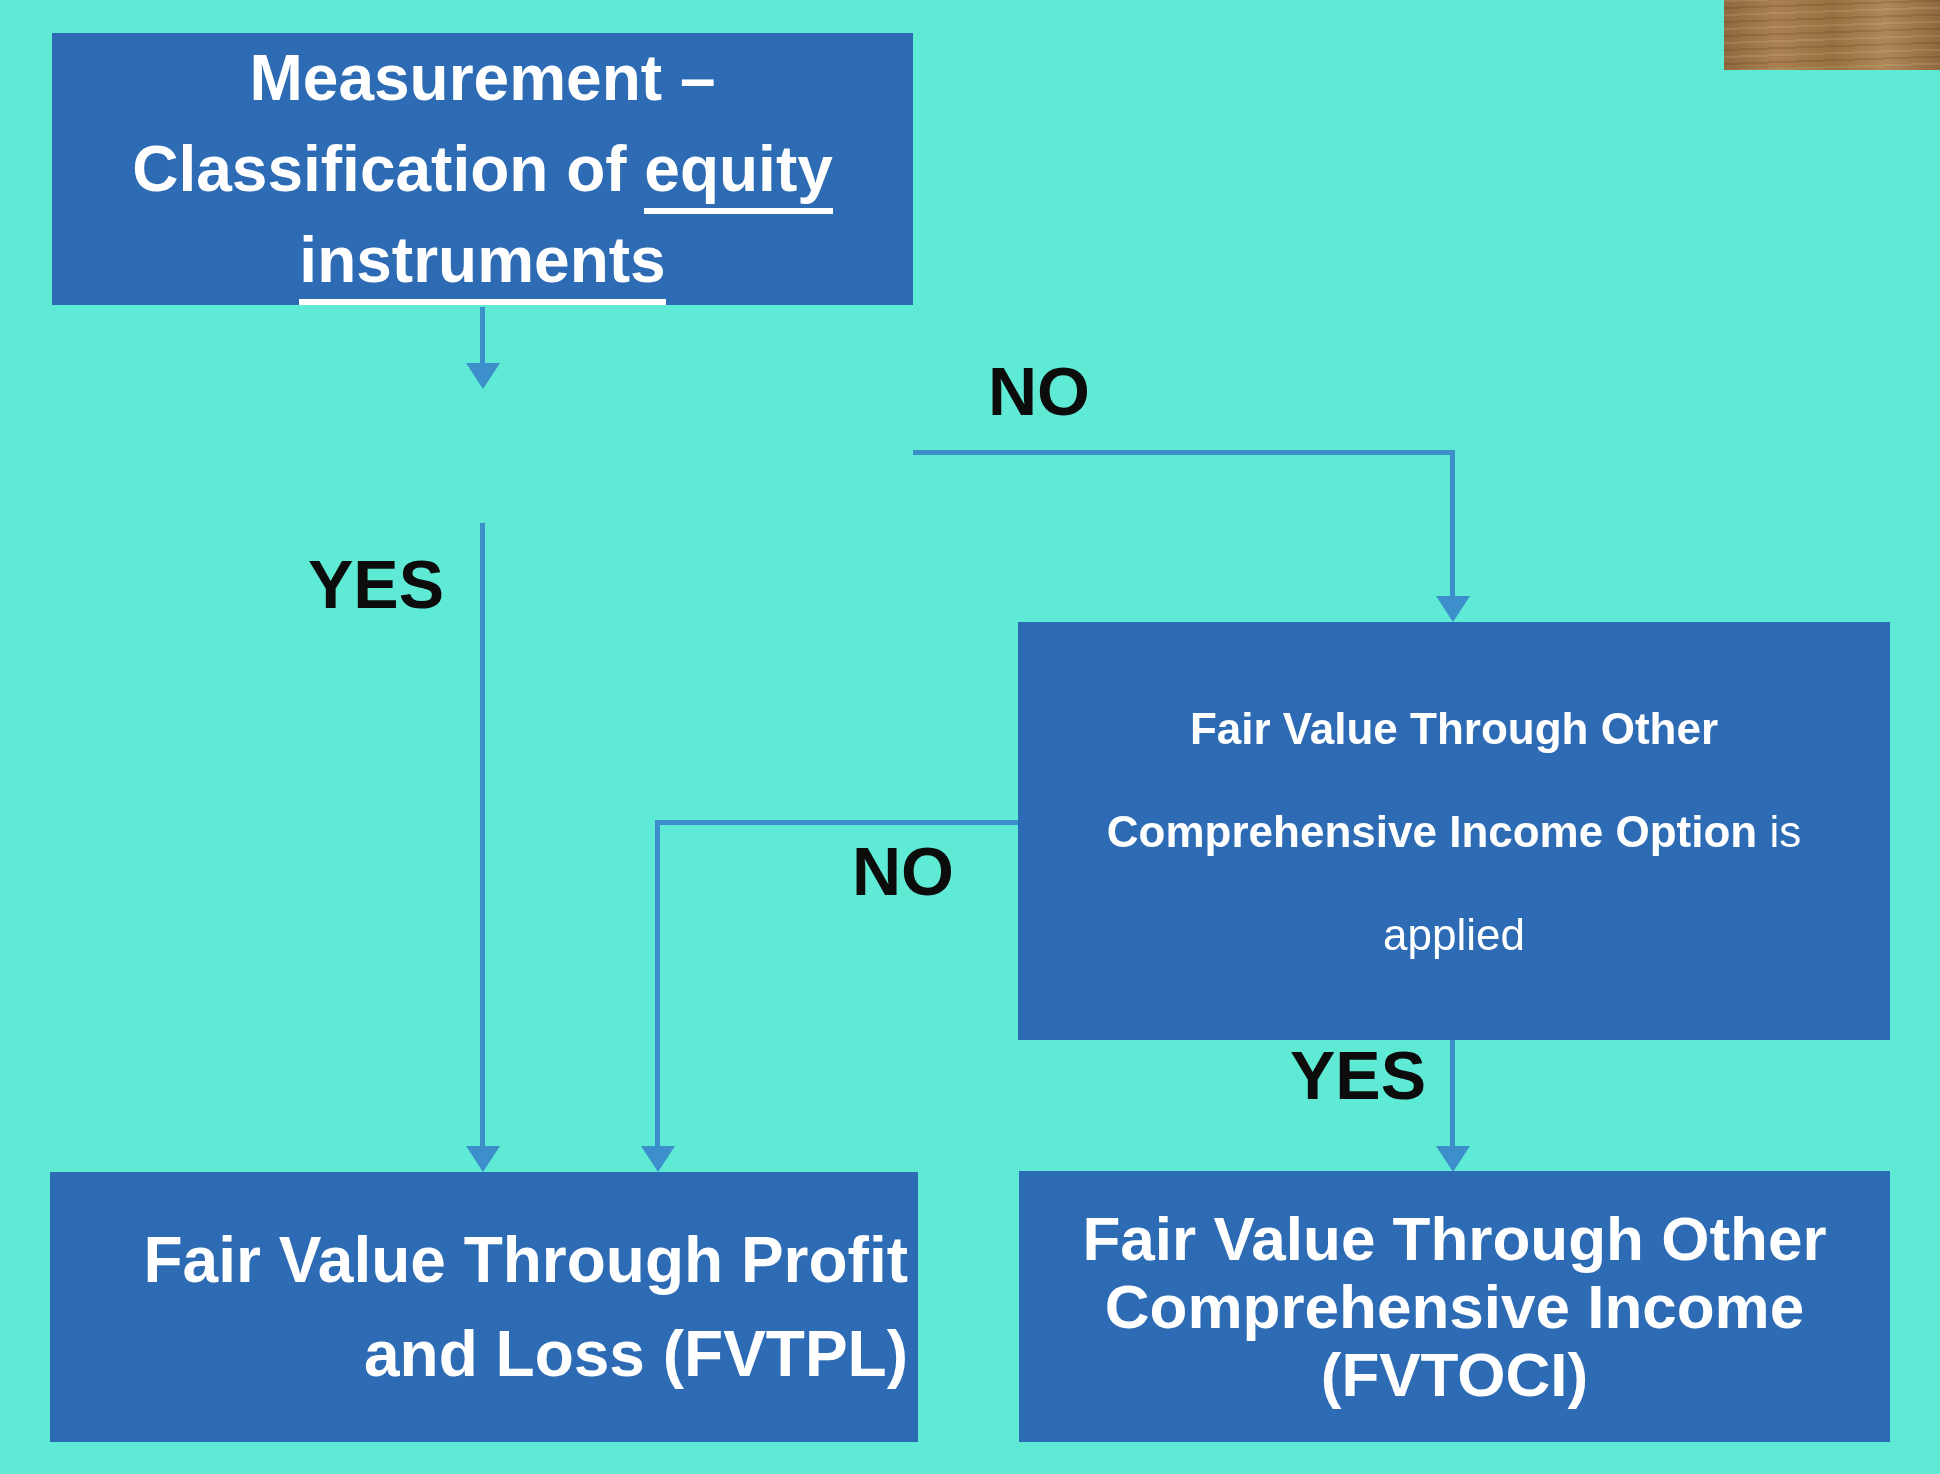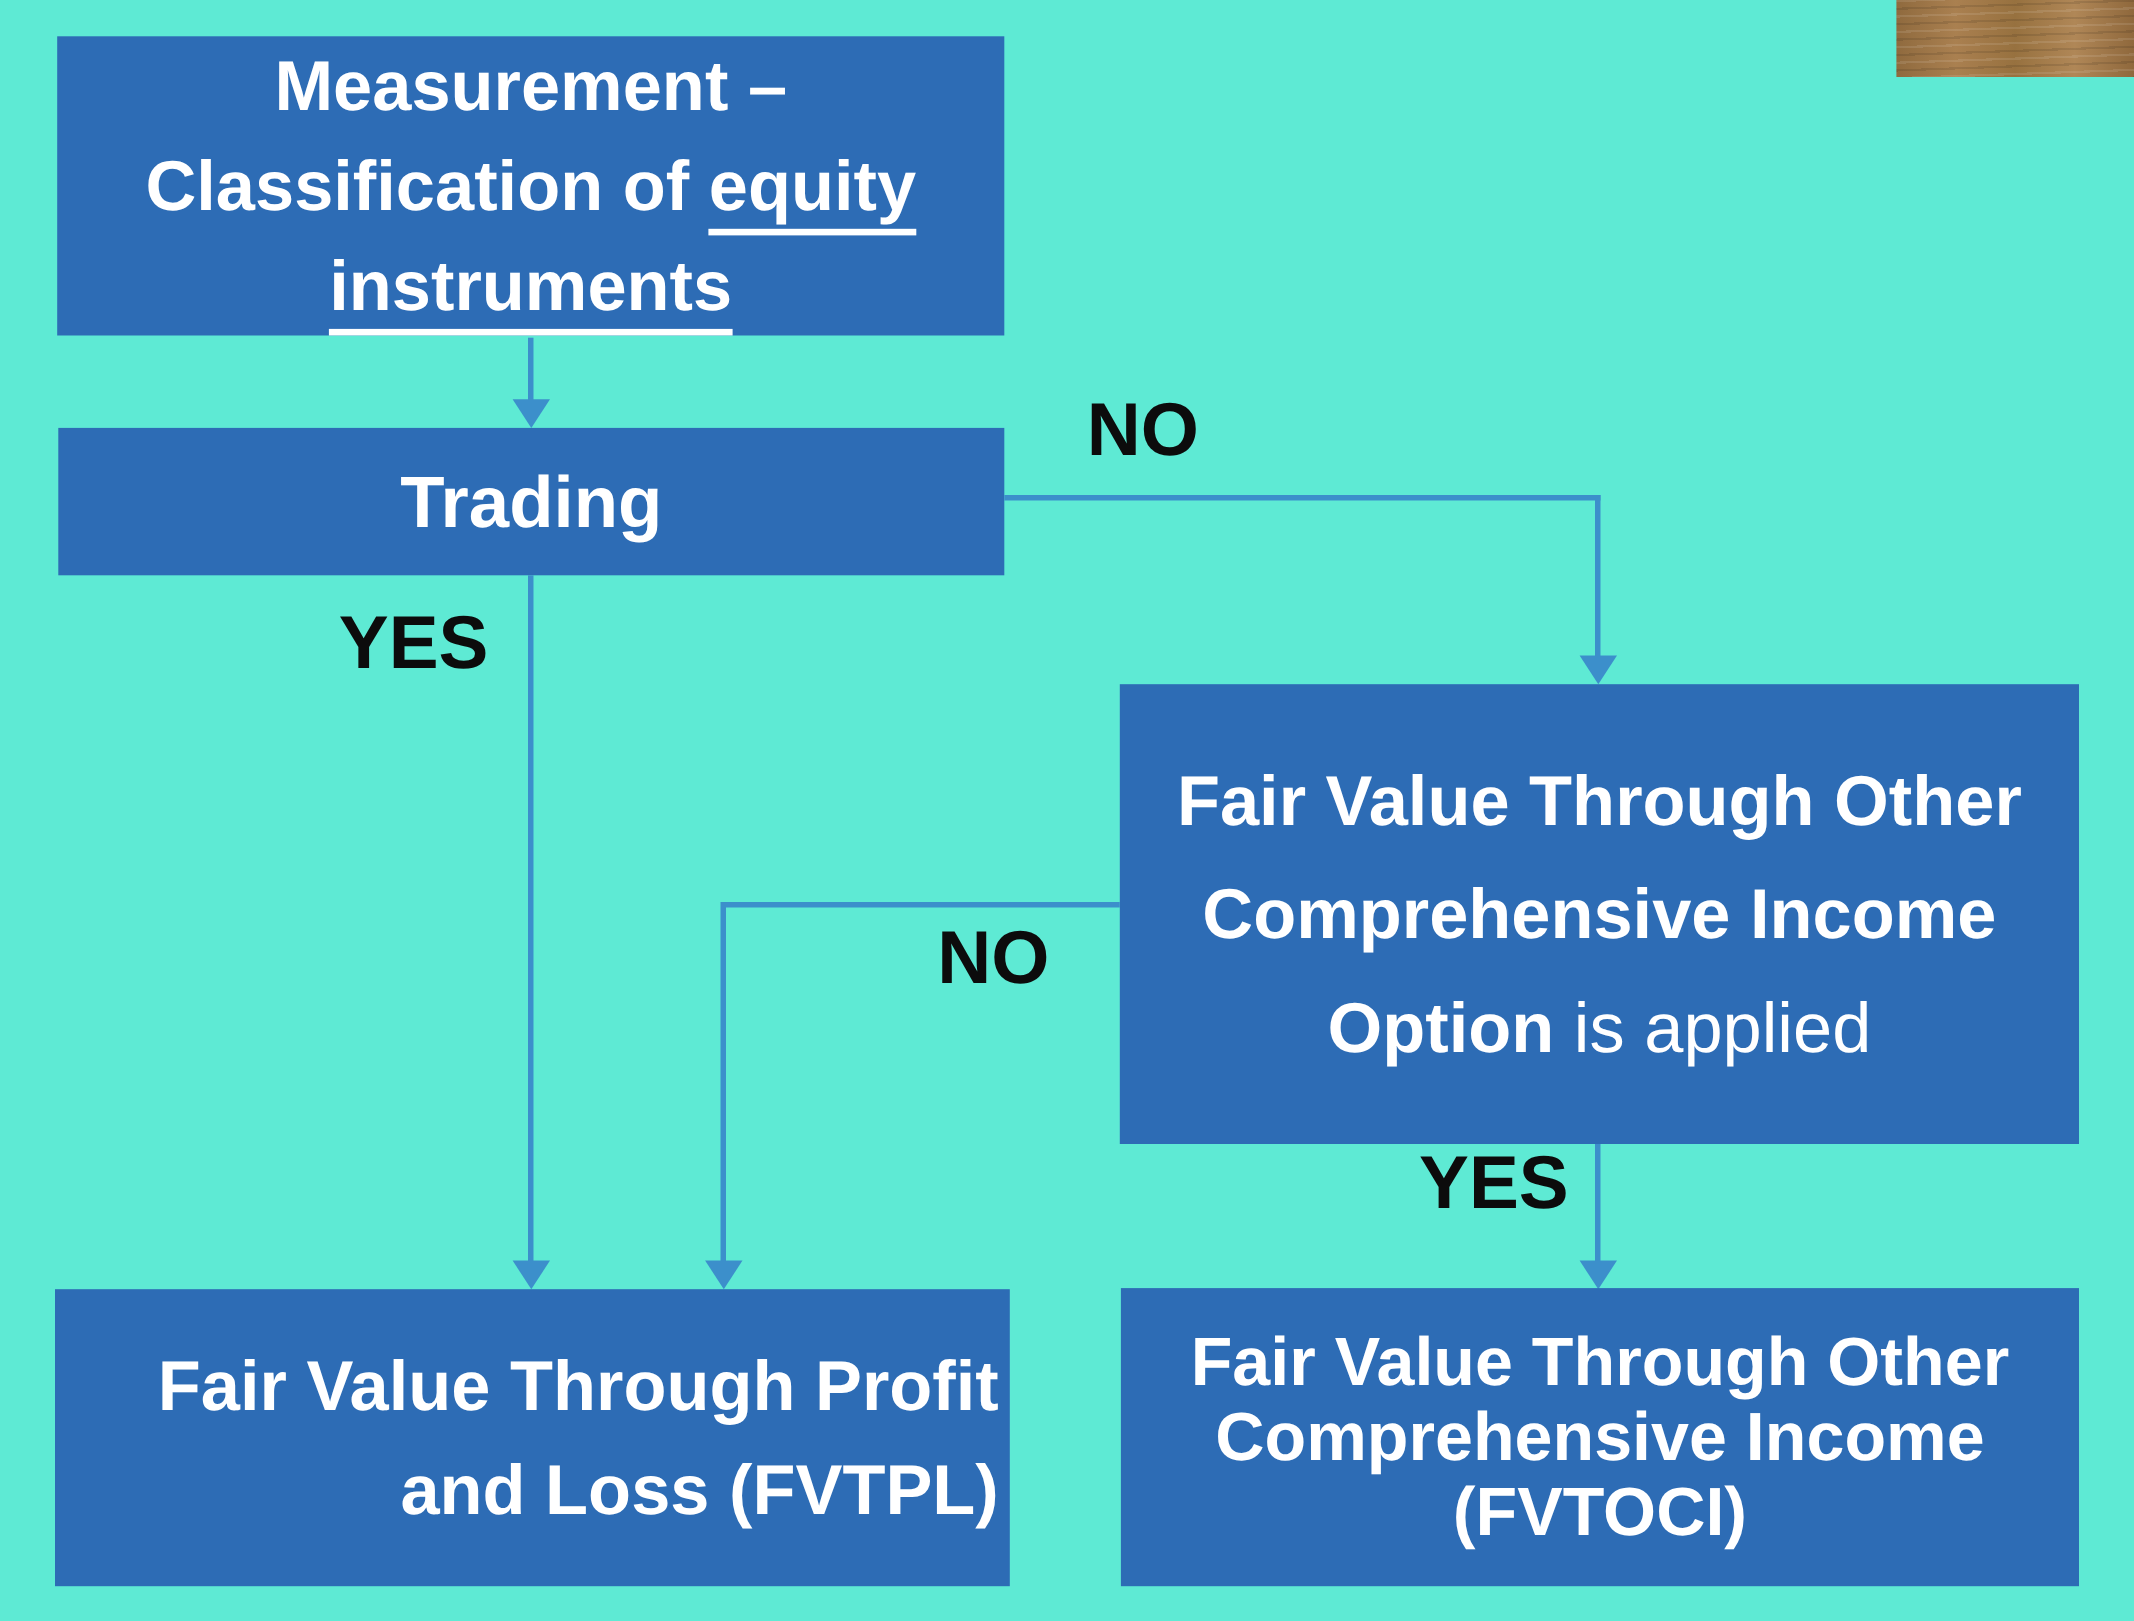--- a/index.html
+++ b/index.html
@@ -16,21 +16,21 @@
     background:#2d6cb5;
     color:#ffffff;
     font-weight:bold;
     display:flex;align-items:center;justify-content:center;
     text-align:center;
     box-sizing:border-box;
   }
   .box-text{width:100%;}
   #measurement-box{left:52px;top:33px;width:861px;height:272px;font-size:64px;line-height:91px;padding:0 30px;}
   #trading-box{left:53px;top:389px;width:860px;height:134px;font-size:66px;}
-  #fvtoci-option-box{left:1018px;top:622px;width:872px;height:418px;font-size:64px;line-height:103px;padding:0 28px;}
+  #fvtoci-option-box{left:1018px;top:622px;width:872px;height:418px;font-size:44px;line-height:103px;padding:0 28px;}
   #fvtpl-box{left:50px;top:1172px;width:868px;height:270px;font-size:64px;line-height:94px;padding:0 10px;text-align:right;}
   #fvtoci-box{left:1019px;top:1171px;width:871px;height:271px;font-size:62px;line-height:68px;padding:0 10px;}
   .u{border-bottom:6px solid #ffffff;padding-bottom:3px;}
   .regular-part{font-weight:normal;}
   
   .flow-label{
     position:absolute;
     font-size:68px;font-weight:bold;color:#0c0c0c;
     white-space:nowrap;
   }
@@ -77,23 +77,20 @@
 
   <div id="wood"></div>
 
   <div class="box" id="measurement-box">
     <div class="box-text"><span>Measurement – Classification of </span><span class="u">equity instruments</span></div>
   </div>
 
   <div class="cline" id="c1-line"></div>
   <div class="arrowhead" id="c1-head"></div>
 
-  <div class="box" id="trading-box">
-    <div class="box-text">Trading</div>
-  </div>
 
   <div class="flow-label" id="label-no-trading">NO</div>
 
   <div class="cline" id="c2-h"></div>
   <div class="cline" id="c2-v"></div>
   <div class="arrowhead" id="c2-head"></div>
 
   <div class="flow-label" id="label-yes-trading">YES</div>
 
   <div class="cline" id="c3-line"></div>

